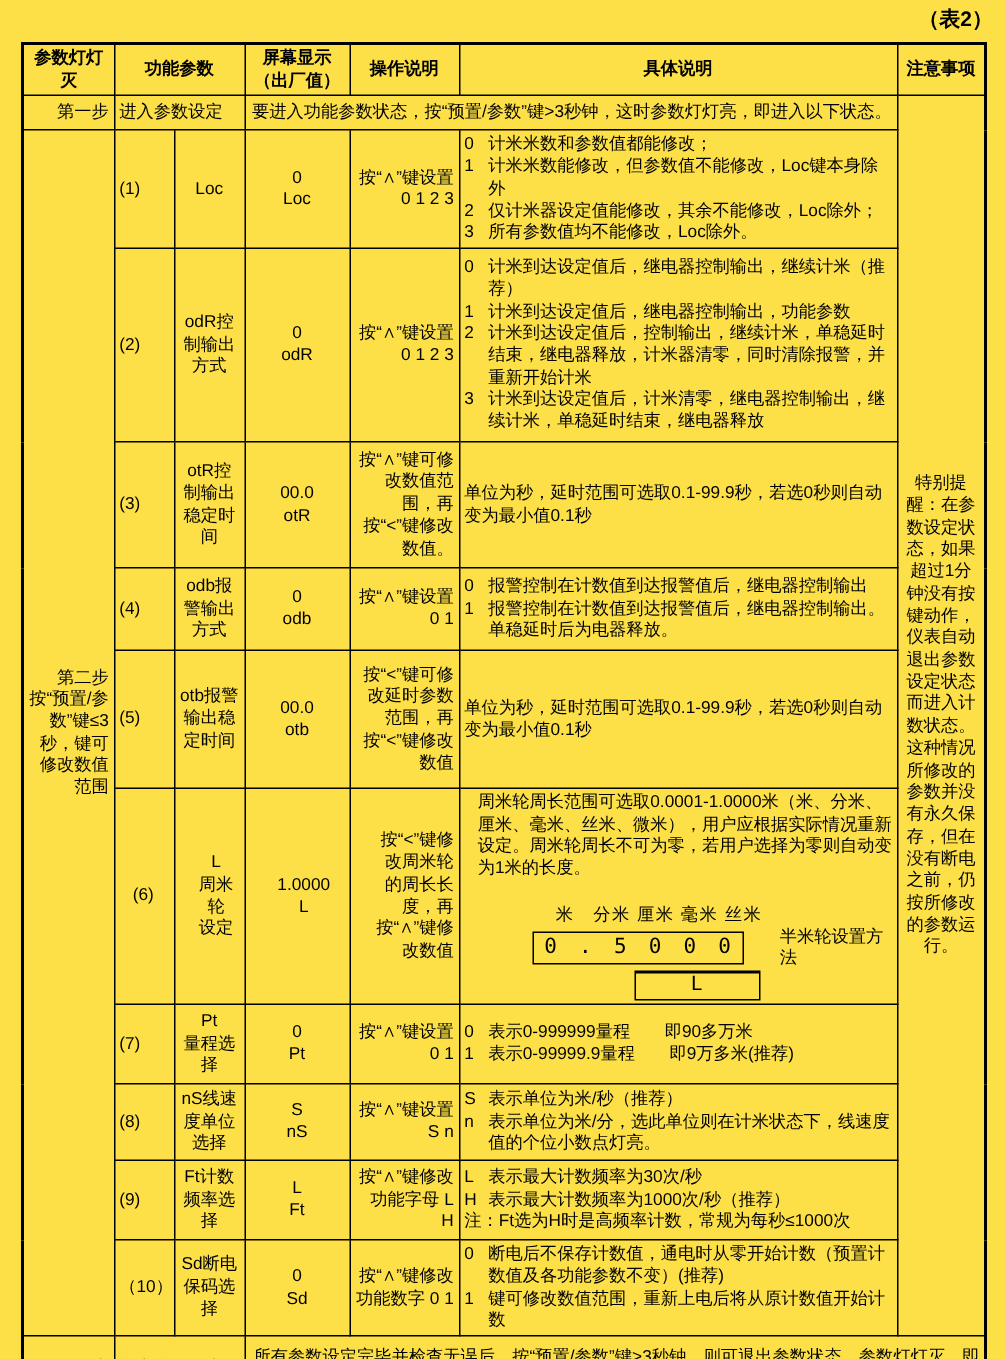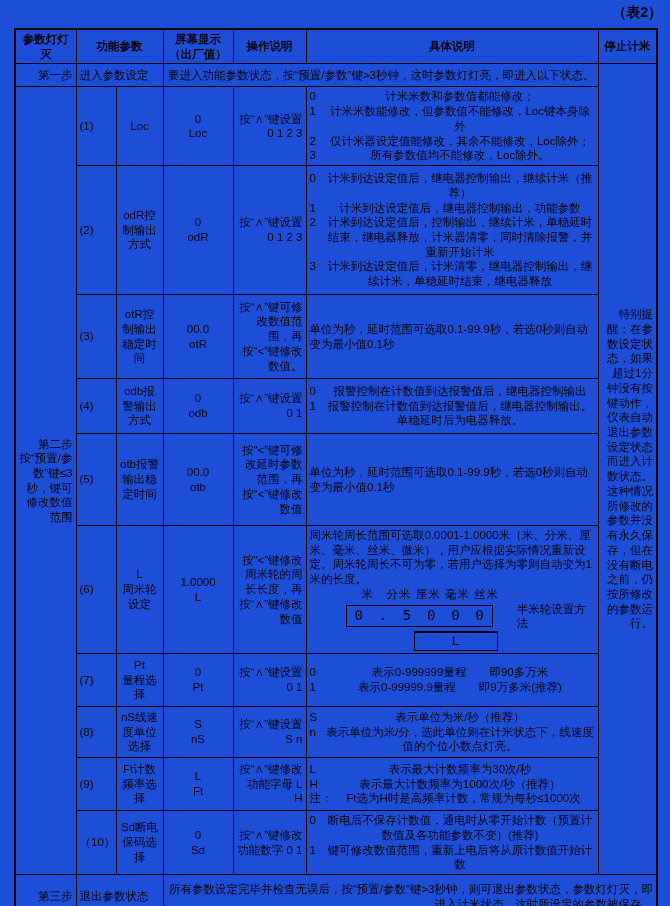--- a/index.html
+++ b/index.html
@@ -1,49 +1,49 @@
 <!DOCTYPE html>
 <html><head>
 <meta charset="utf-8">
 <style>
   * { margin:0; box-sizing:border-box; }
   body { background:#fff; font-family:"Liberation Sans", sans-serif; color:#000; }
-  .page { position:relative; width:670px; height:906px; background:#1d4ed8; overflow:hidden; }
+  .page { position:relative; width:670px; height:906px; background:#fde047; overflow:hidden; }
   .table-title { position:absolute; top:4px; right:8px; font-size:14px; font-weight:bold; }
   table.ptable { position:absolute; left:14px; top:28px; width:642px; table-layout:fixed;
                  border-collapse:collapse; border:2px solid #000; }
   .ptable th, .ptable td { border:1px solid #000; font-size:11.5px; line-height:1.28;
                  padding:2px 3px; vertical-align:middle; }
   .ptable th { font-weight:bold; text-align:center; height:33px; white-space:pre-line; }
   .c-center { text-align:left; }
   .c-disp { text-align:center; white-space:pre-line; }
   .c-name { text-align:center; white-space:pre-line; }
   .c-op { text-align:right; }
   .c-detail { text-align:left; }
   .c-steplabel { text-align:right; }
   .dl { display:flex; align-items:flex-start; }
   .dk { min-width:16px; flex-shrink:0; }
-  .dt { flex:1;text-align:center; }
+  .dt { flex:1; }
   .para { margin:0 0; }
-  .note-cell { vertical-align:middle; text-align:right; padding:2px 4px; }
+  .note-cell { vertical-align:middle; text-align:center; padding:2px 4px; }
   
   .h-step1 td { height:23px; }
   .h-r1 td { height:70px; }
   .h-r2 td { height:129px; }
   .h-r3 td { height:84px; }
   .h-r4 td { height:55px; }
   .h-r5 td { height:92px; }
-  .h-r6 td { height:96px; }
+  .h-r6 td { height:96px;padding-left:12px; }
   .h-r7 td { height:53px; }
   .h-r8 td { height:51px; }
   .h-r9 td { height:53px; }
   .h-r10 td { height:60px; }
   .h-step3 td { height:45px; }
   
-  .diagram { margin-top:0; }
+  .diagram { margin-top:16px; }
   .units { margin-left:52px; letter-spacing:1px; }
   .digit-line { display:flex; align-items:center; }
   .digit-box { margin-left:36px; width:152px; height:22px; border:1px solid #000;
                display:flex; align-items:center; justify-content:space-around;
                font-size:14px; font-family:"DejaVu Sans Mono", monospace; }
   .digit { display:inline-block; }
   .caption { margin-left:24px;font-family:Liberation Serif, serif; }
   .sub-box { margin-left:104px; width:84px; height:20px; border:1px solid #000; border-top-width:2px;
              text-align:center; font-size:13px; font-family:"DejaVu Sans Mono", monospace; }
 </style>
@@ -65,21 +65,21 @@
     </colgroup>
 
     <tbody>
         <tr>
       <th>参数灯灯灭</th>
       <th colspan="2">功能参数</th>
       <th>屏幕显示
 （出厂值）</th>
       <th>操作说明</th>
       <th>具体说明</th>
-      <th>停止计米</th>
+      <th>注意事项</th>
     </tr>
 
     <tr class="h-step1">
       <td class="c-steplabel">第一步</td>
       <td colspan="2" class="c-center">进入参数设定</td>
       <td colspan="3" class="c-op">要进入功能参数状态，按“预置/参数”键&gt;3秒钟，这时参数灯灯亮，即进入以下状态。</td>
       <td rowspan="11" class="note-cell">特别提醒：在参数设定状态，如果超过1分钟没有按键动作，仪表自动退出参数设定状态而进入计数状态。这种情况所修改的参数并没有永久保存，但在没有断电之前，仍按所修改的参数运行。</td>
     </tr>
 
     <tr class="h-r1">

